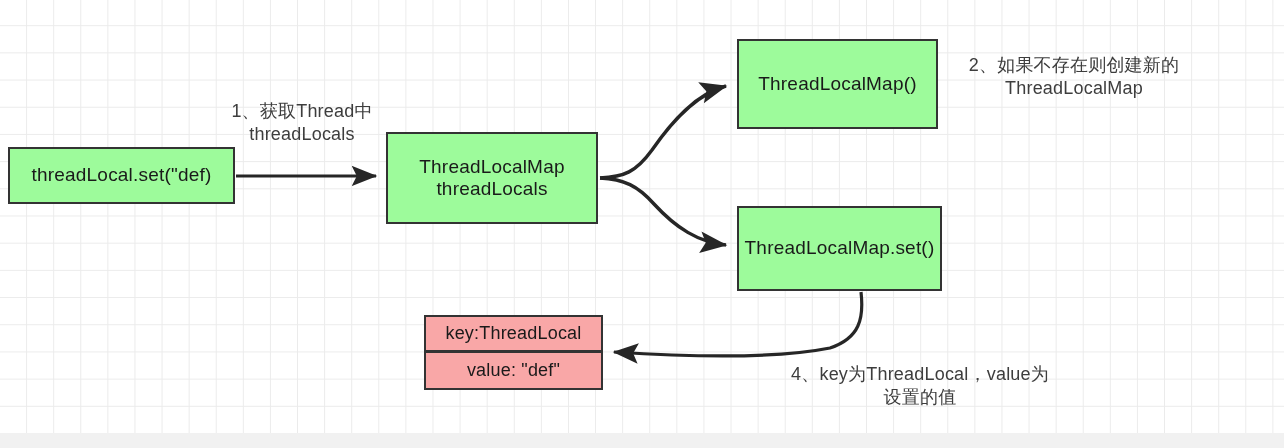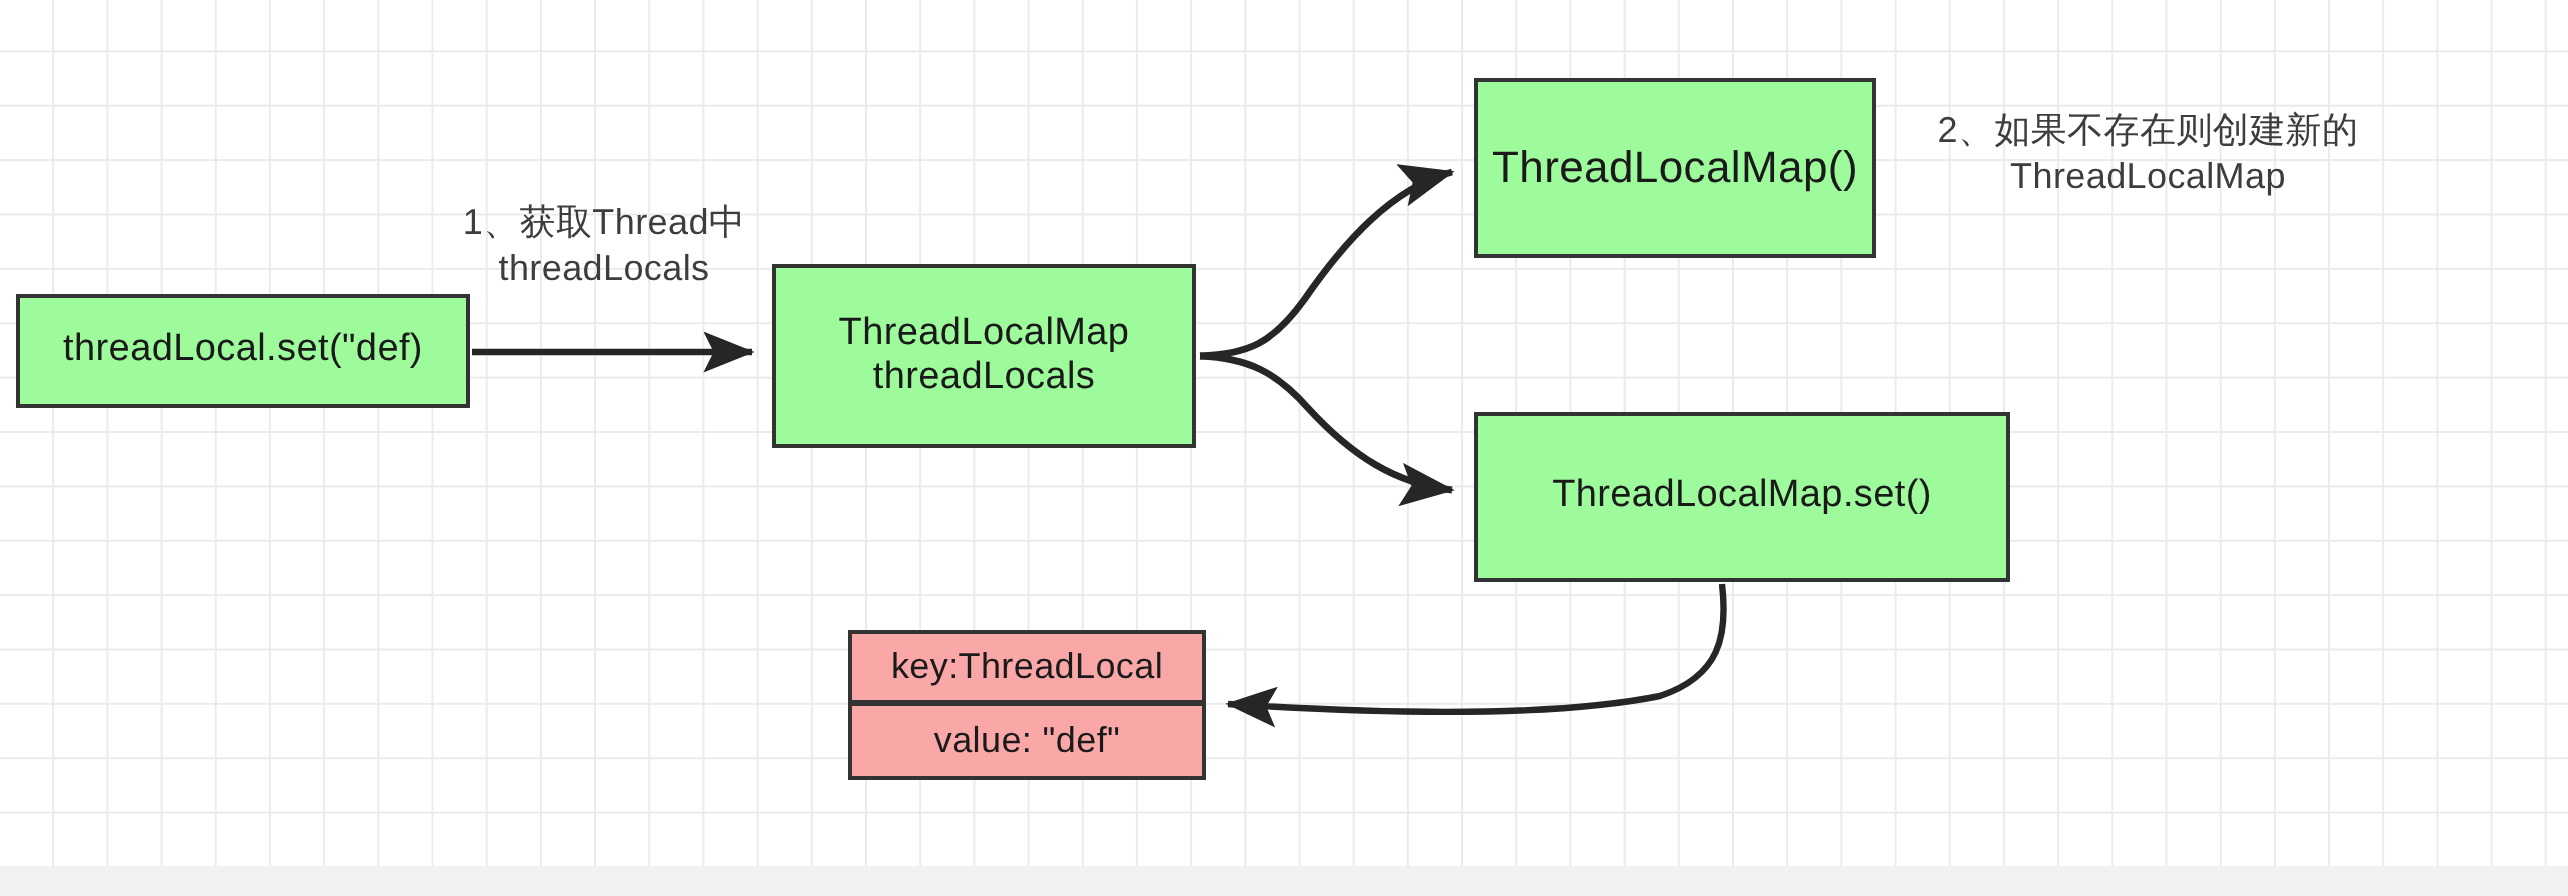--- a/index.html
+++ b/index.html
@@ -68,22 +68,22 @@
     color: #3d3d3d;
     text-align: center;
     line-height: 1.25;
     white-space: pre-line;
     letter-spacing: 0.2px;
   }
 
   
   #node-threadlocal-set   { left: 8px;   top: 147px; width: 227px; height: 57px;  font-size: 19px; }
   #node-threadlocalmap-threadlocals { left: 386px; top: 132px; width: 212px; height: 92px; font-size: 19px; }
-  #node-threadlocalmap-ctor { left: 737px; top: 39px;  width: 201px; height: 90px; font-size: 22px; }
-  #node-threadlocalmap-set  { left: 737px; top: 206px; width: 268px; height: 85px; font-size: 19px; }
+  #node-threadlocalmap-ctor { left: 737px; top: 39px;  width: 201px; height: 90px; font-size: 19px; }
+  #node-threadlocalmap-set  { left: 737px; top: 206px; width: 205px; height: 85px; font-size: 19px; }
 
   #node-entry-key   { left: 424px; top: 315px; width: 179px; height: 37px; font-size: 18px; }
   #node-entry-value { left: 424px; top: 351px; width: 179px; height: 39px; font-size: 18px; }
   #node-entry-title { left: 440px; top: 394px; width: 148px; height: 38px; font-size: 19px; }
 
   #label-step-1 { left: 202px; top: 100px;  width: 200px; font-size: 18px; }
   #label-step-2 { left: 949px; top: 54px;  width: 250px; font-size: 18px; }
   #label-step-3 { left: 989px; top: 222px; width: 290px; font-size: 18px; }
   #label-step-4 { left: 770px; top: 363px; width: 300px; font-size: 18px; }
 </style>
@@ -122,15 +122,17 @@
   <div class="node pink" id="node-entry-value">value: "def"</div>
 
 
   <div class="label" id="label-step-1">1、获取Thread中
 threadLocals</div>
 
   <div class="label" id="label-step-2">2、如果不存在则创建新的
 ThreadLocalMap</div>
 
 
+  <div class="label" id="label-step-4">4、key为ThreadLocal，value为
+设置的值</div>
 
   <div id="bottom-strip"></div>
 </div>
 
 </body></html>

